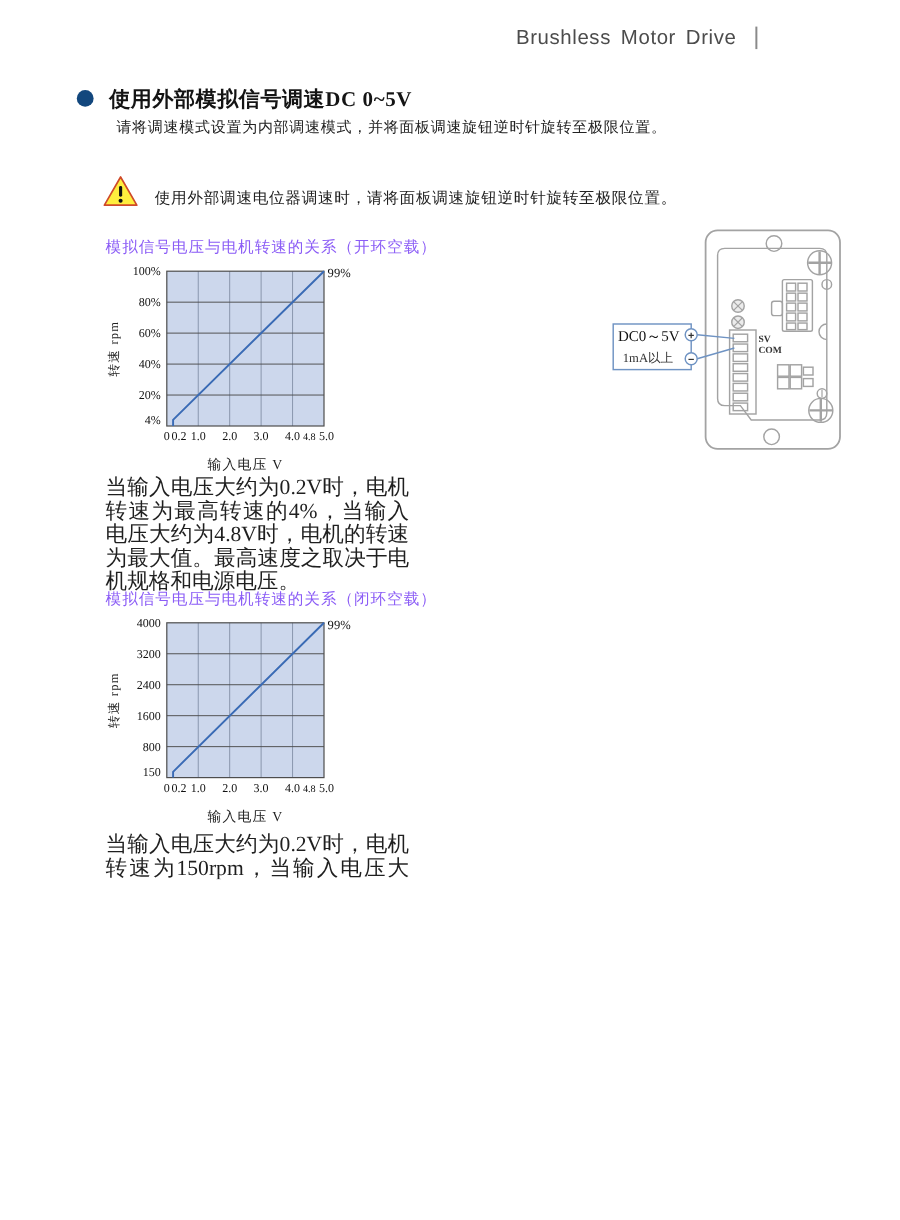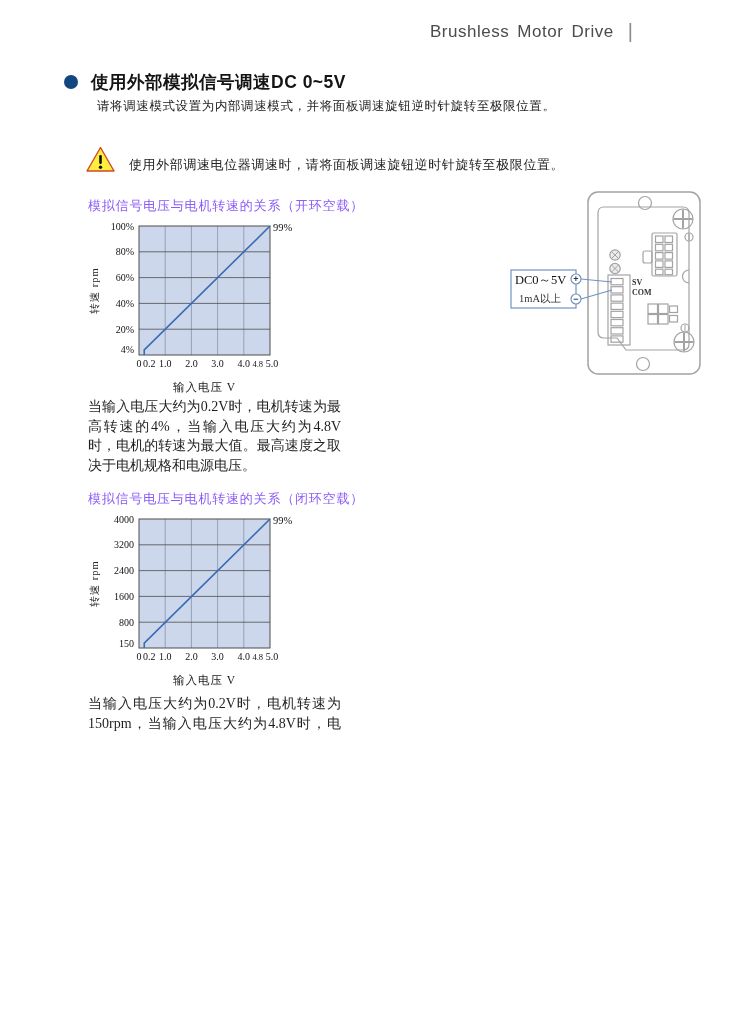--- a/index.html
+++ b/index.html
@@ -9,36 +9,36 @@
 
   
   .hdr{top:20px;left:430px;display:flex;align-items:center;gap:14px;
        font-family:"Liberation Sans","DejaVu Sans",sans-serif;}
   .hdr .t{font-size:17px;color:#4c4c4c;letter-spacing:0.5px;word-spacing:3px;}
   .hdr .d{font-size:20px;color:#8a8a8a;font-weight:300;}
 
   
   .sec{top:70px;left:64px;display:flex;align-items:center;}
   .bullet{width:14px;height:14px;border-radius:50%;background:#12477d;margin-right:13px;flex:0 0 auto;}
-  .sec h1{margin:0;font-family:Liberation Sans, sans-serif;
+  .sec h1{margin:0;font-family:Liberation Serif, serif;
           font-size:17.5px;font-weight:700;color:#141414;letter-spacing:0.5px;}
 
   .intro{top:98px;left:97px;font-size:12.5px;letter-spacing:0.6px;white-space:nowrap;color:#222;}
 
   .warn{top:145px;left:85px;display:flex;align-items:flex-end;}
   .warn .txt{margin-left:13px;margin-top:7px;font-size:13px;letter-spacing:0.6px;white-space:nowrap;color:#222;}
 
   .chart-title{font-size:13px;letter-spacing:0.8px;color:#8b5cf6;white-space:nowrap;}
   .ct1{top:197px;left:88px;}
   .ct2{top:490px;left:88px;}
   .chart{width:250px;height:178px;}
   .c1{top:217px;left:85px;}
   .c2{top:510px;left:85px;}
 
-  .para{width:253px;font-size:14px;line-height:19.5px;text-align:justify;text-justify:inter-ideograph;color:#1f1f1f;}
+  .para{width:253px;font-size:18px;line-height:19.5px;text-align:justify;text-justify:inter-ideograph;color:#1f1f1f;}
   .p1{top:397px;left:88px;}
   .p2{top:694px;left:88px;}
 
   .device{top:182px;left:498px;}
 
   
   .rule{top:962px;left:0;width:750px;height:3px;background:#1c5086;}
   .fbar{top:980px;left:0;width:750px;height:28px;background:#114679;
         display:flex;align-items:center;justify-content:flex-end;padding-right:52px;box-sizing:border-box;
         font-family:"Liberation Sans","DejaVu Sans",sans-serif;color:#f2f5f9;}

